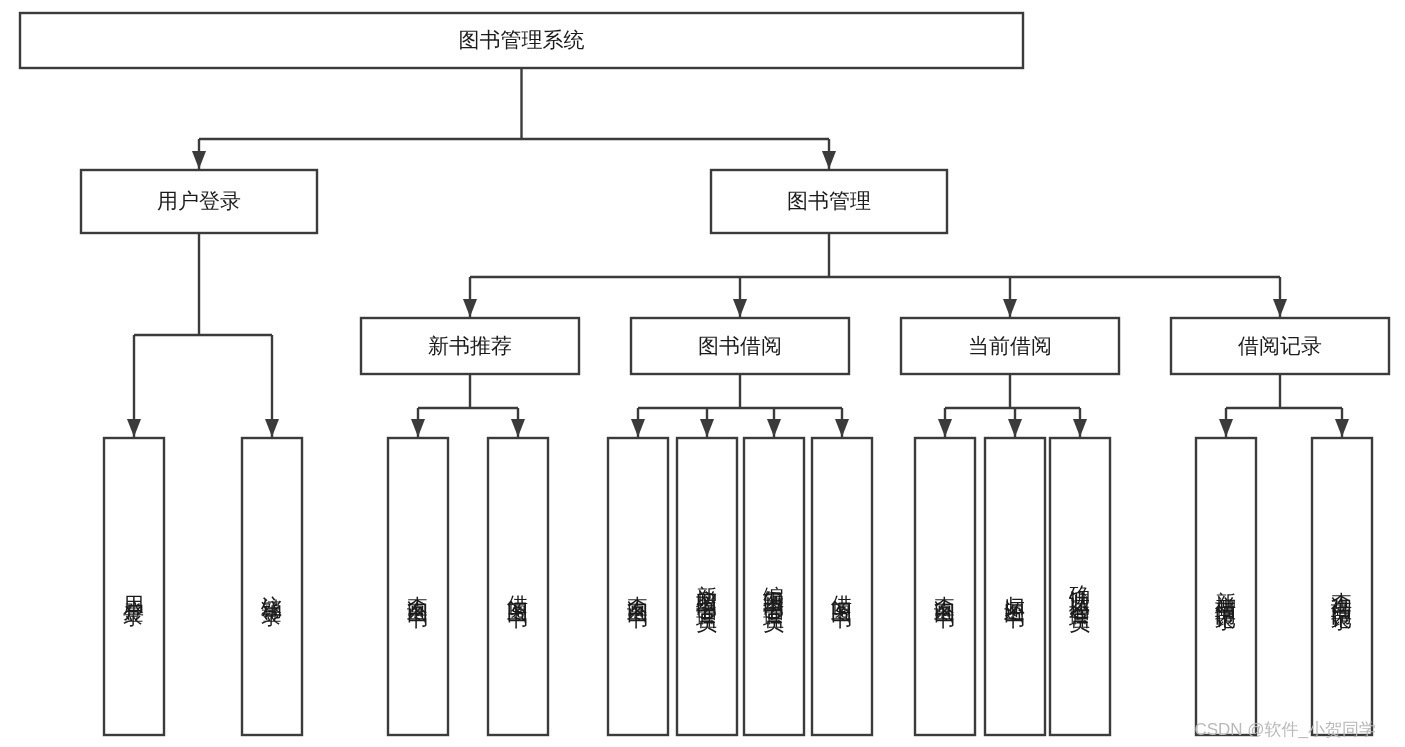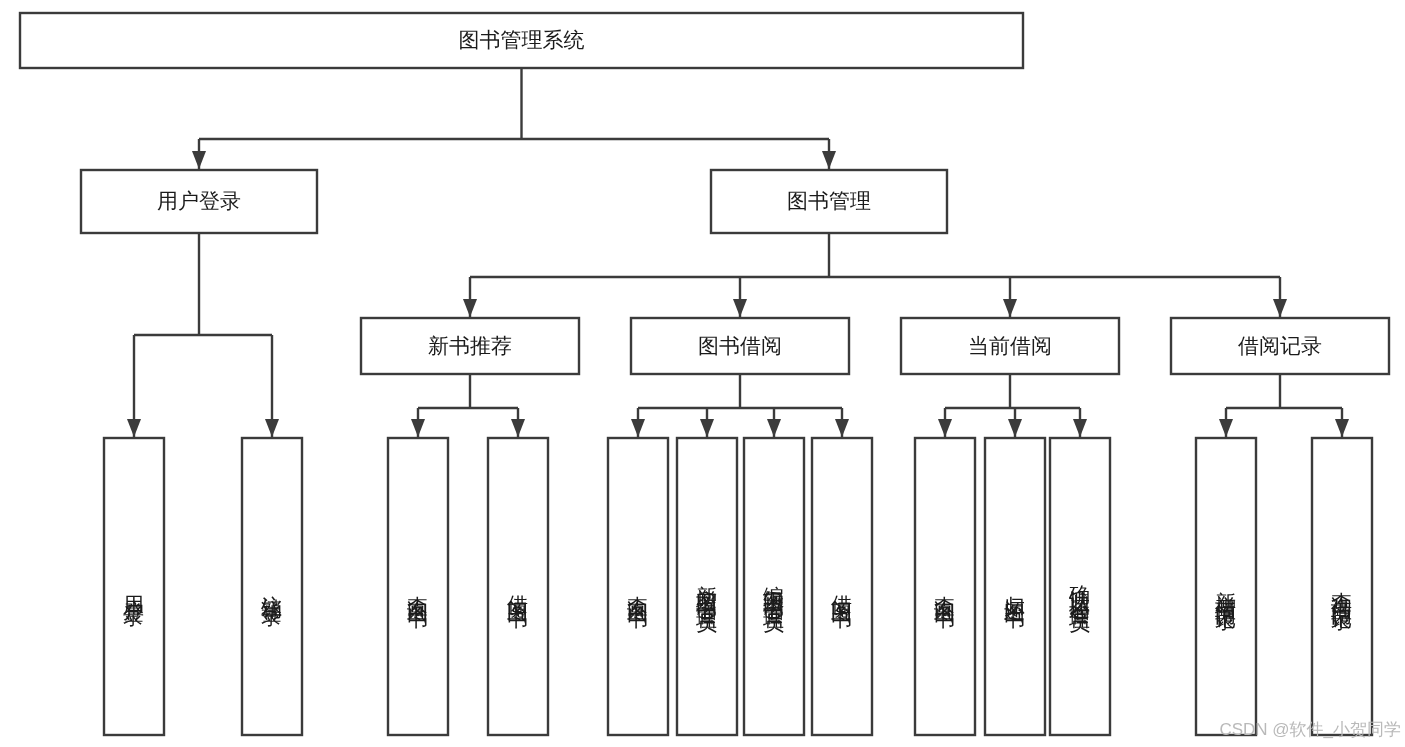--- a/index.html
+++ b/index.html
@@ -52,21 +52,21 @@
     font-family: "Liberation Sans", "DejaVu Sans", sans-serif;
     font-size: 21px;
     fill: #1b1b1b;
     writing-mode: vertical-rl;
     text-orientation: upright;
     text-anchor: middle;
     letter-spacing: 4px;
   }
   .watermark-text {
     position: absolute;
-    right: 4px;
+    right: 29px;
     bottom: 6px;
     font-family: "Liberation Sans", "DejaVu Sans", sans-serif;
     font-size: 17px;
     color: #b9b9b9;
     white-space: nowrap;
     user-select: none;
   }
 </style>
 </head>
 <body>

